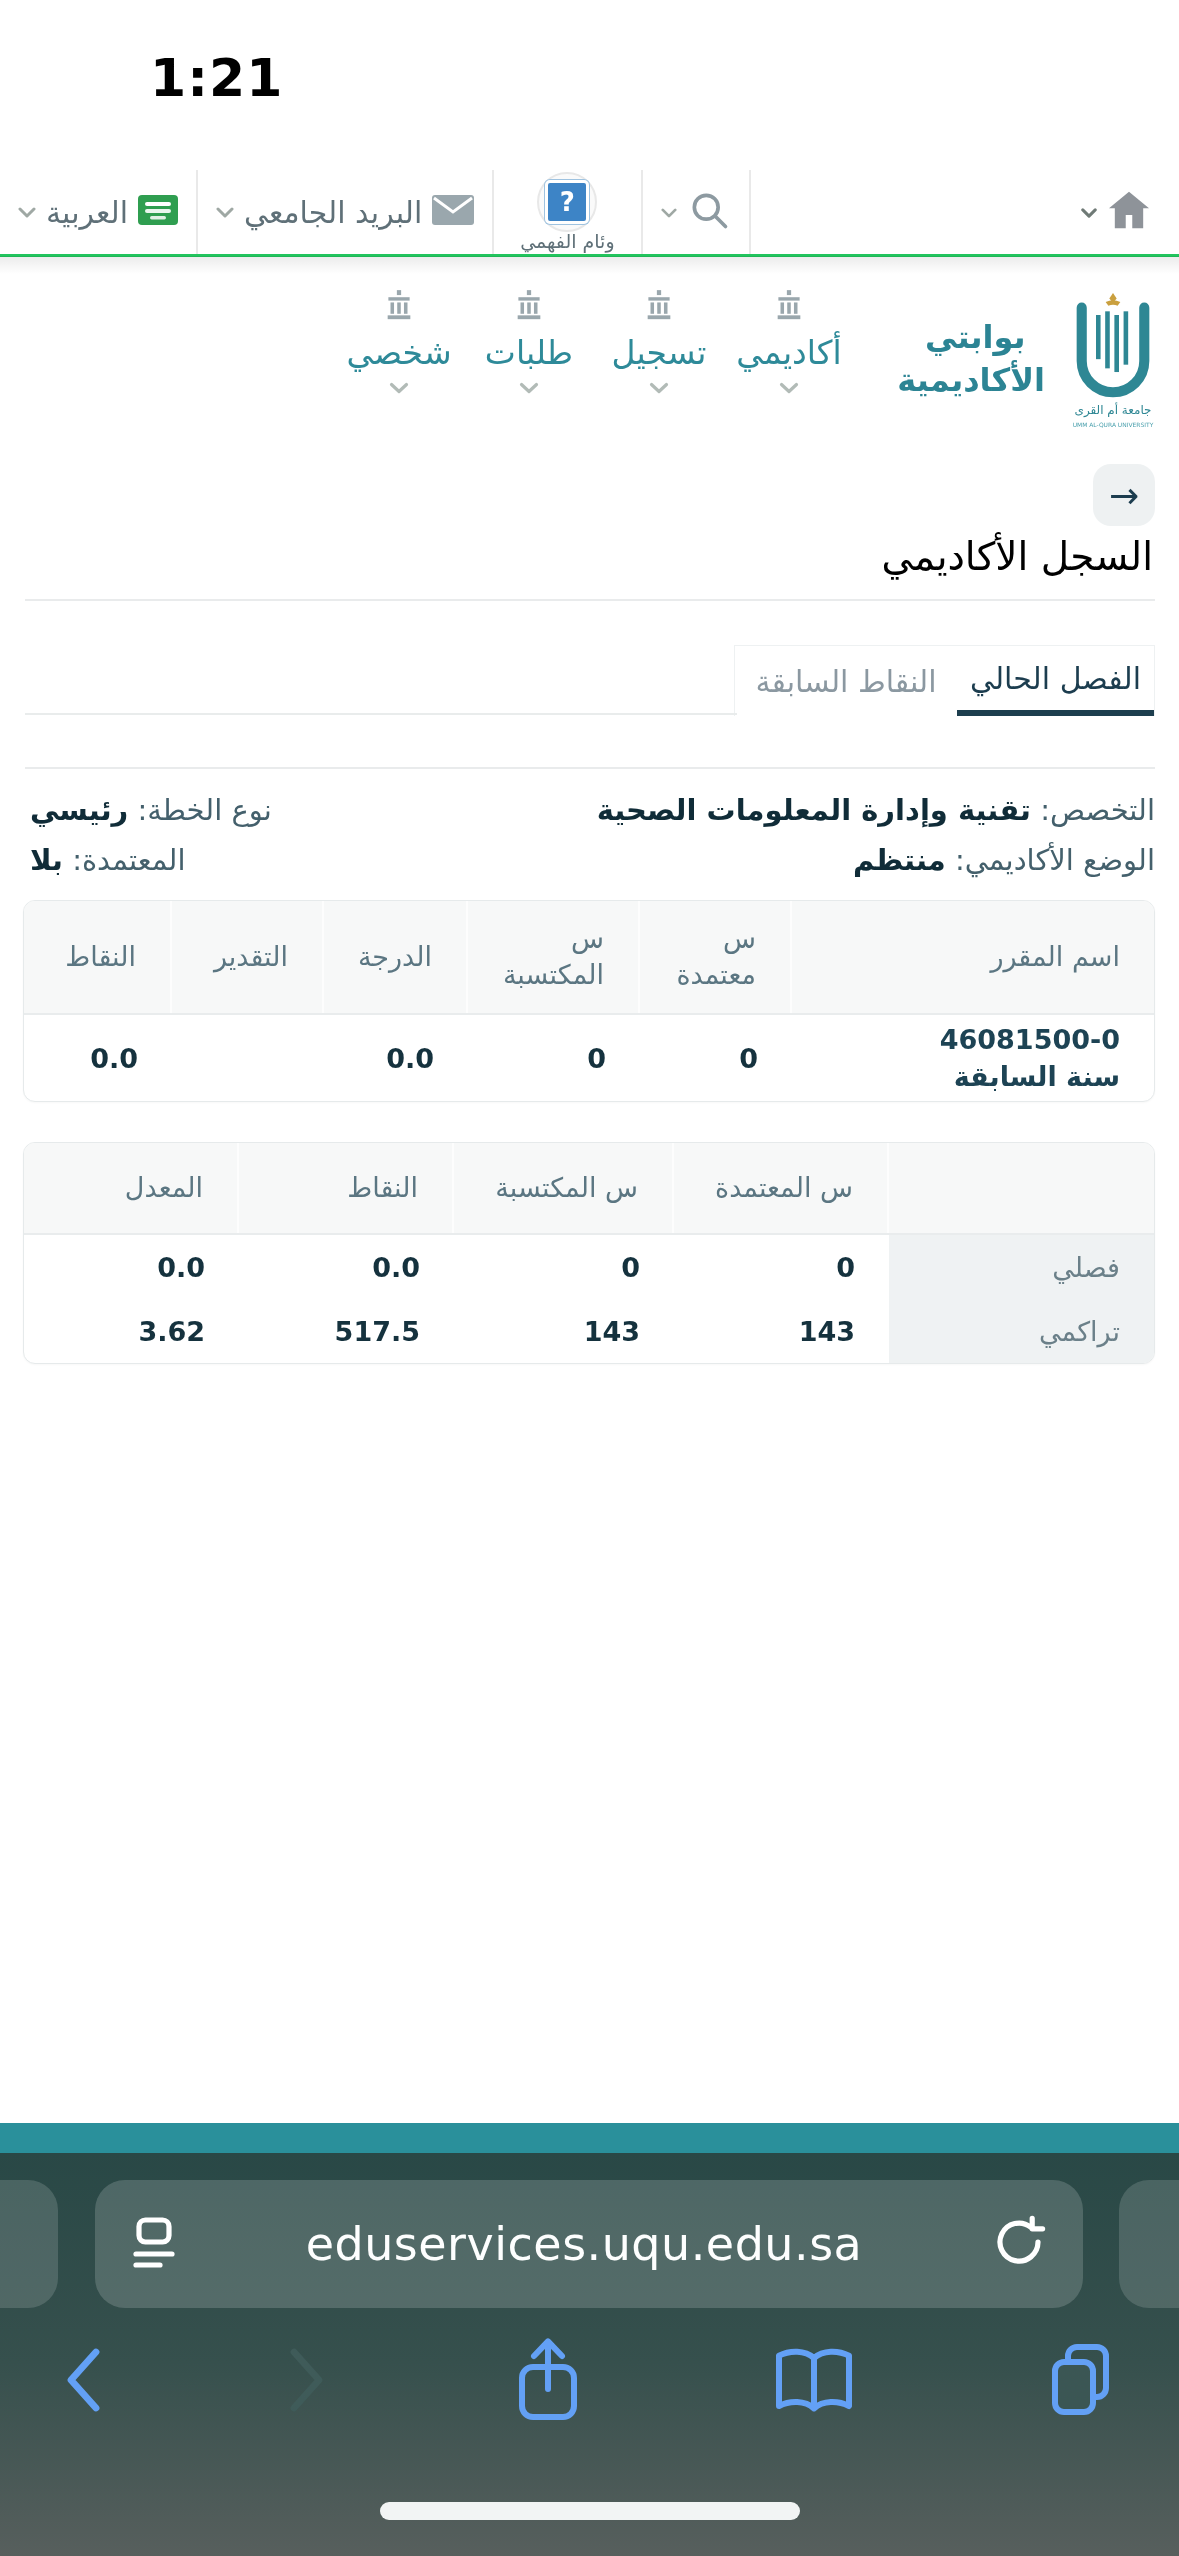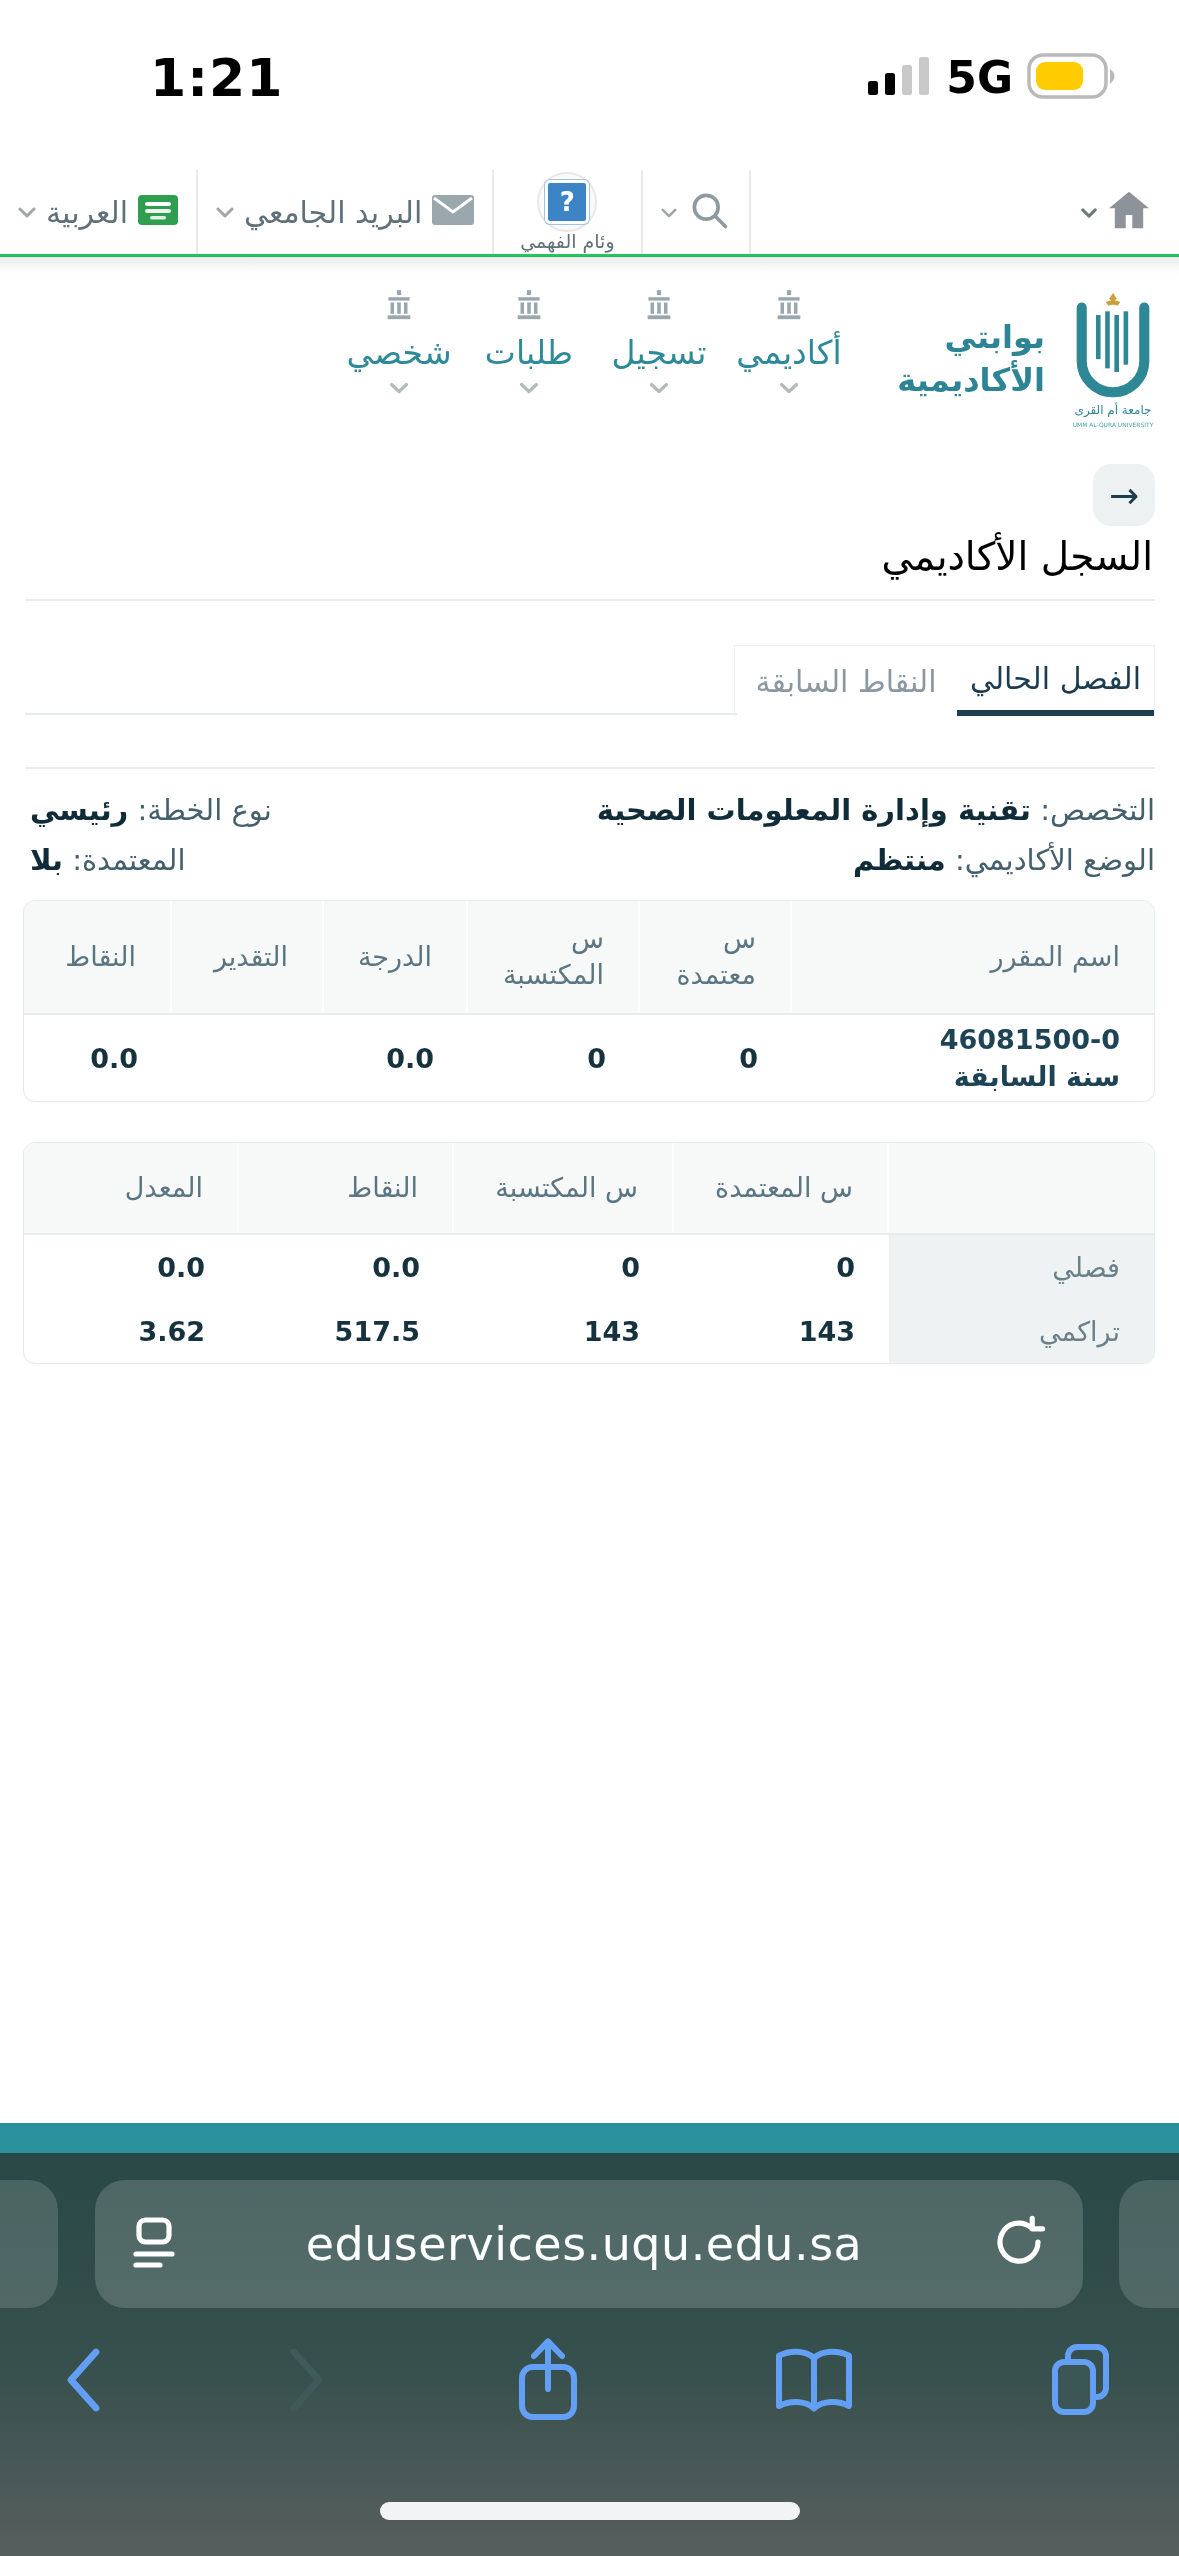--- a/index.html
+++ b/index.html
@@ -19,21 +19,21 @@
   .tb-item.rtl{direction:rtl;}
   .tb-label{font-size:30px;color:#5f7078;white-space:nowrap;}
   .tb-user{flex-direction:column;justify-content:flex-start;gap:0;padding:0 26px;position:relative;}
   .avatar{width:56px;height:56px;border-radius:50%;background:#fafafa;border:2px solid #e8e8e8;display:flex;align-items:center;justify-content:center;margin-top:2px;}
   .avatar-badge{width:38px;height:38px;background:#3d84c6;border:3px solid #fff;box-shadow:0 0 0 1px #9fc3e0;border-radius:5px;color:#fff;font-size:26px;font-weight:700;display:flex;align-items:center;justify-content:center;}
   .tb-user .tb-label{font-size:19px;margin-top:-2px;}
   .tb-home{margin-left:auto;border-right:none;border-left:none;padding-right:28px;}
 
   
   .logo{right:20px;top:286px;}
-  .portal-title{right:134px;top:316px;width:120px;text-align:right;font-size:32px;line-height:1.35;font-weight:700;color:#2c8494;direction:rtl;}
+  .portal-title{right:134px;top:316px;width:120px;text-align:left;font-size:32px;line-height:1.35;font-weight:700;color:#2c8494;direction:rtl;}
   .main-nav{top:288px;right:350px;display:flex;direction:rtl;gap:50px;}
   .nav-item{width:80px;display:flex;flex-direction:column;align-items:center;gap:7px;}
   .nav-label{font-size:33px;color:#2e8a99;white-space:nowrap;}
 
   
   .back-btn{right:24px;top:464px;width:62px;height:62px;background:#eef1f2;border-radius:18px;display:flex;align-items:center;justify-content:center;font-size:36px;color:#1c3d4f;}
   .page-title{right:26px;top:534px;font-size:39px;font-weight:400;color:#000000;direction:rtl;}
   .divider{left:25px;width:1130px;height:2px;background:#e9ebec;}
   .div1{top:599px;} .div2{top:767px;}
 
@@ -76,38 +76,20 @@
   .url-text{flex:1;text-align:center;font-size:46px;color:#fdfefe;letter-spacing:.5px;}
   .safari-btns{position:absolute;left:64px;top:182px;width:1056px;display:flex;justify-content:space-between;align-items:center;}
   .home-indicator{position:absolute;left:50%;transform:translateX(-50%);bottom:36px;width:420px;height:18px;border-radius:10px;background:#f2f4f4;}
 </style>
 </head>
 <body>
 
 <div id="screen">
 
   <div class="abs status-time">1:21</div>
-  <div class="abs status-icons">
-    <span>
-      <svg width="64" height="40">
-          <rect x="0" y="25" width="10" height="14" rx="2.5" fill="#000"></rect>
-          <rect x="17" y="17" width="10" height="22" rx="2.5" fill="#000"></rect>
-          <rect x="34" y="9" width="10" height="30" rx="2.5" fill="#c9c9c9"></rect>
-          <rect x="51" y="1" width="10" height="38" rx="2.5" fill="#c9c9c9"></rect>
-        </svg>
-    </span>
-    <span class="net-label">5G</span>
-    <span>
-      <svg width="92" height="46">
-          <rect x="2" y="2" width="77" height="42" rx="14" fill="none" stroke="#b9b9b9" stroke-width="3.5"></rect>
-          <rect x="9" y="9" width="47" height="28" rx="9" fill="#ffcc01"></rect>
-          <path d="M83 16 q9 7 0 15 z" fill="#b9b9b9"></path>
-        </svg>
-    </span>
-  </div>
 
   <div class="abs top-toolbar">
     <div class="tb-item rtl">
       <span>
         <svg width="40" height="30">
             <rect width="40" height="30" rx="4" fill="#2f9e50"></rect>
             <rect x="7" y="7" width="26" height="4" rx="2" fill="#fff"></rect>
             <rect x="7" y="14" width="26" height="4" rx="2" fill="#eaf6ee"></rect>
             <rect x="12" y="21" width="16" height="3.5" rx="1.7" fill="#fff" opacity=".85"></rect>
           </svg>

